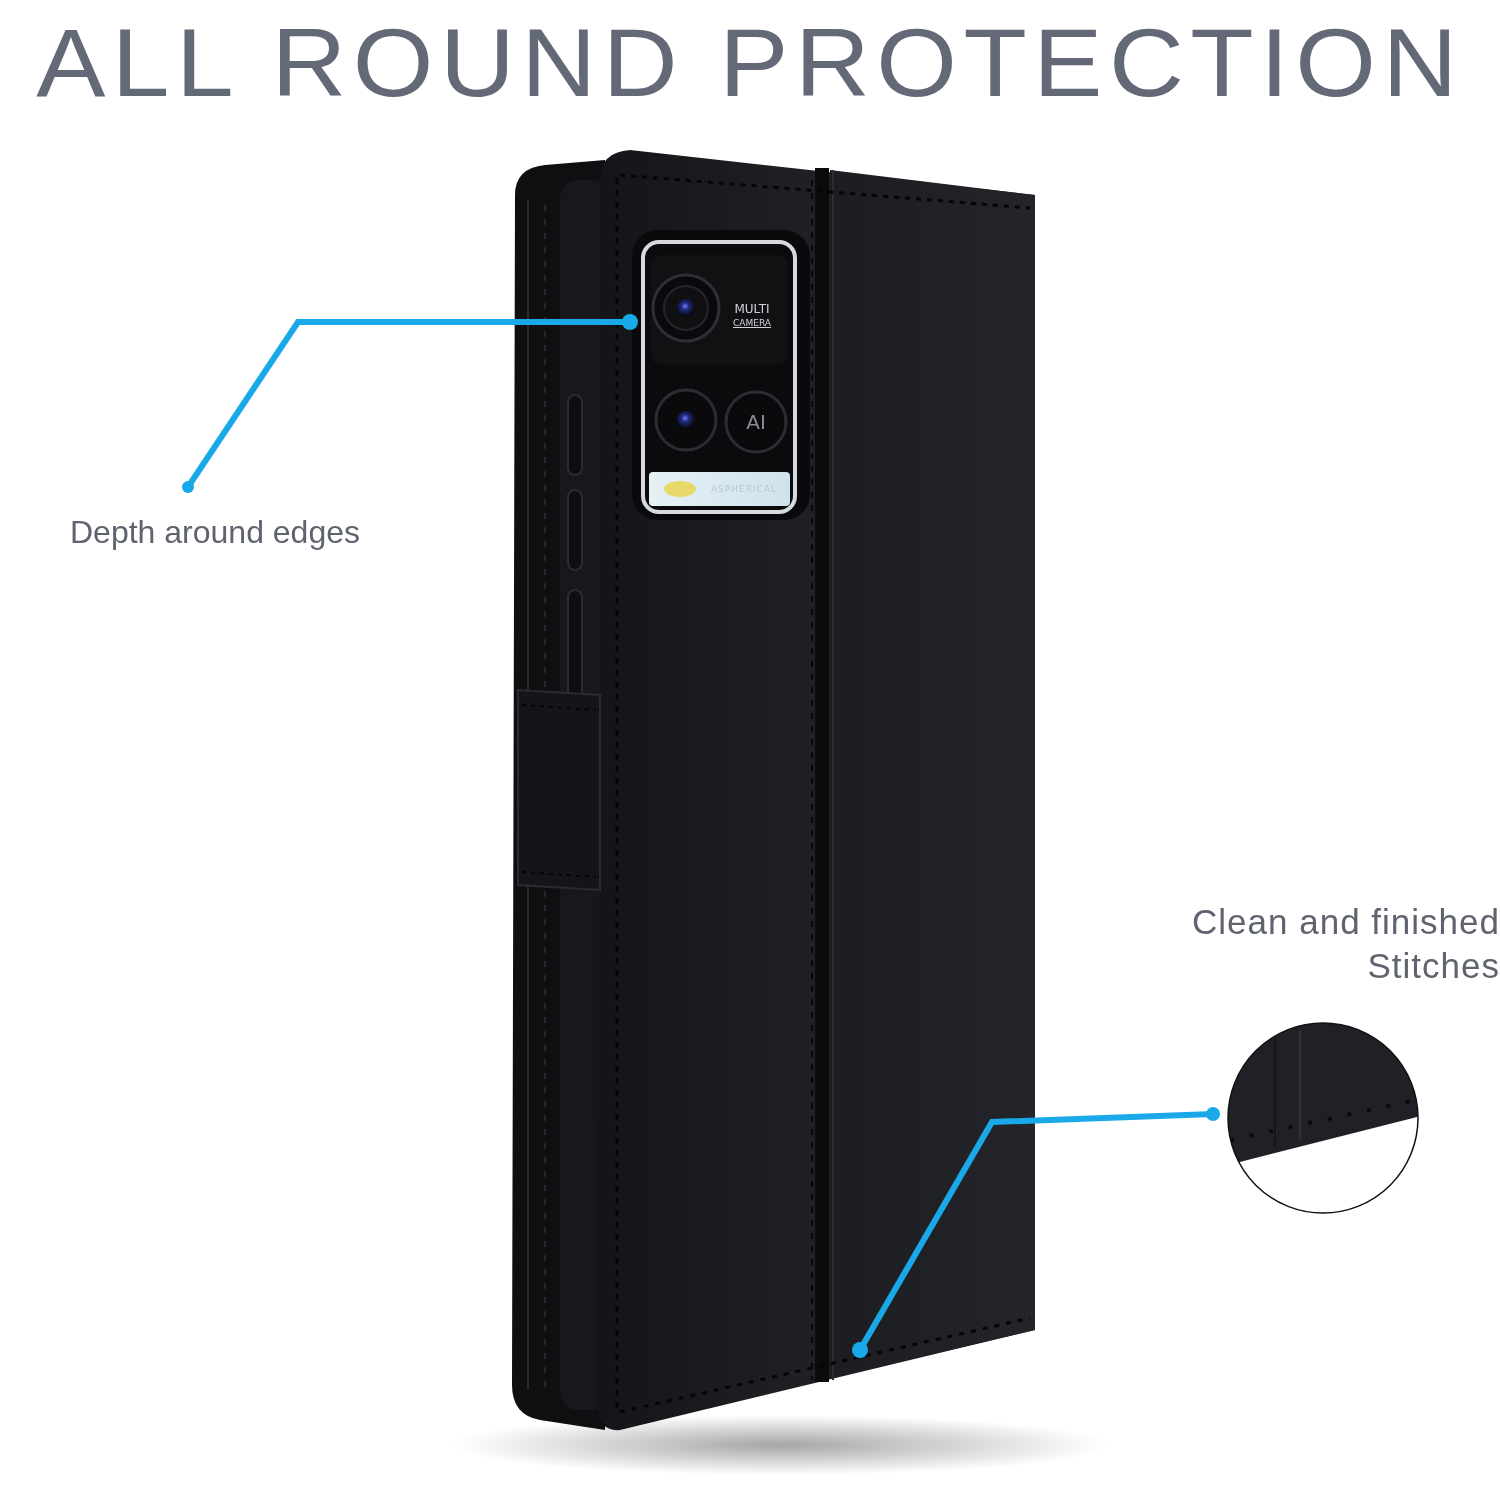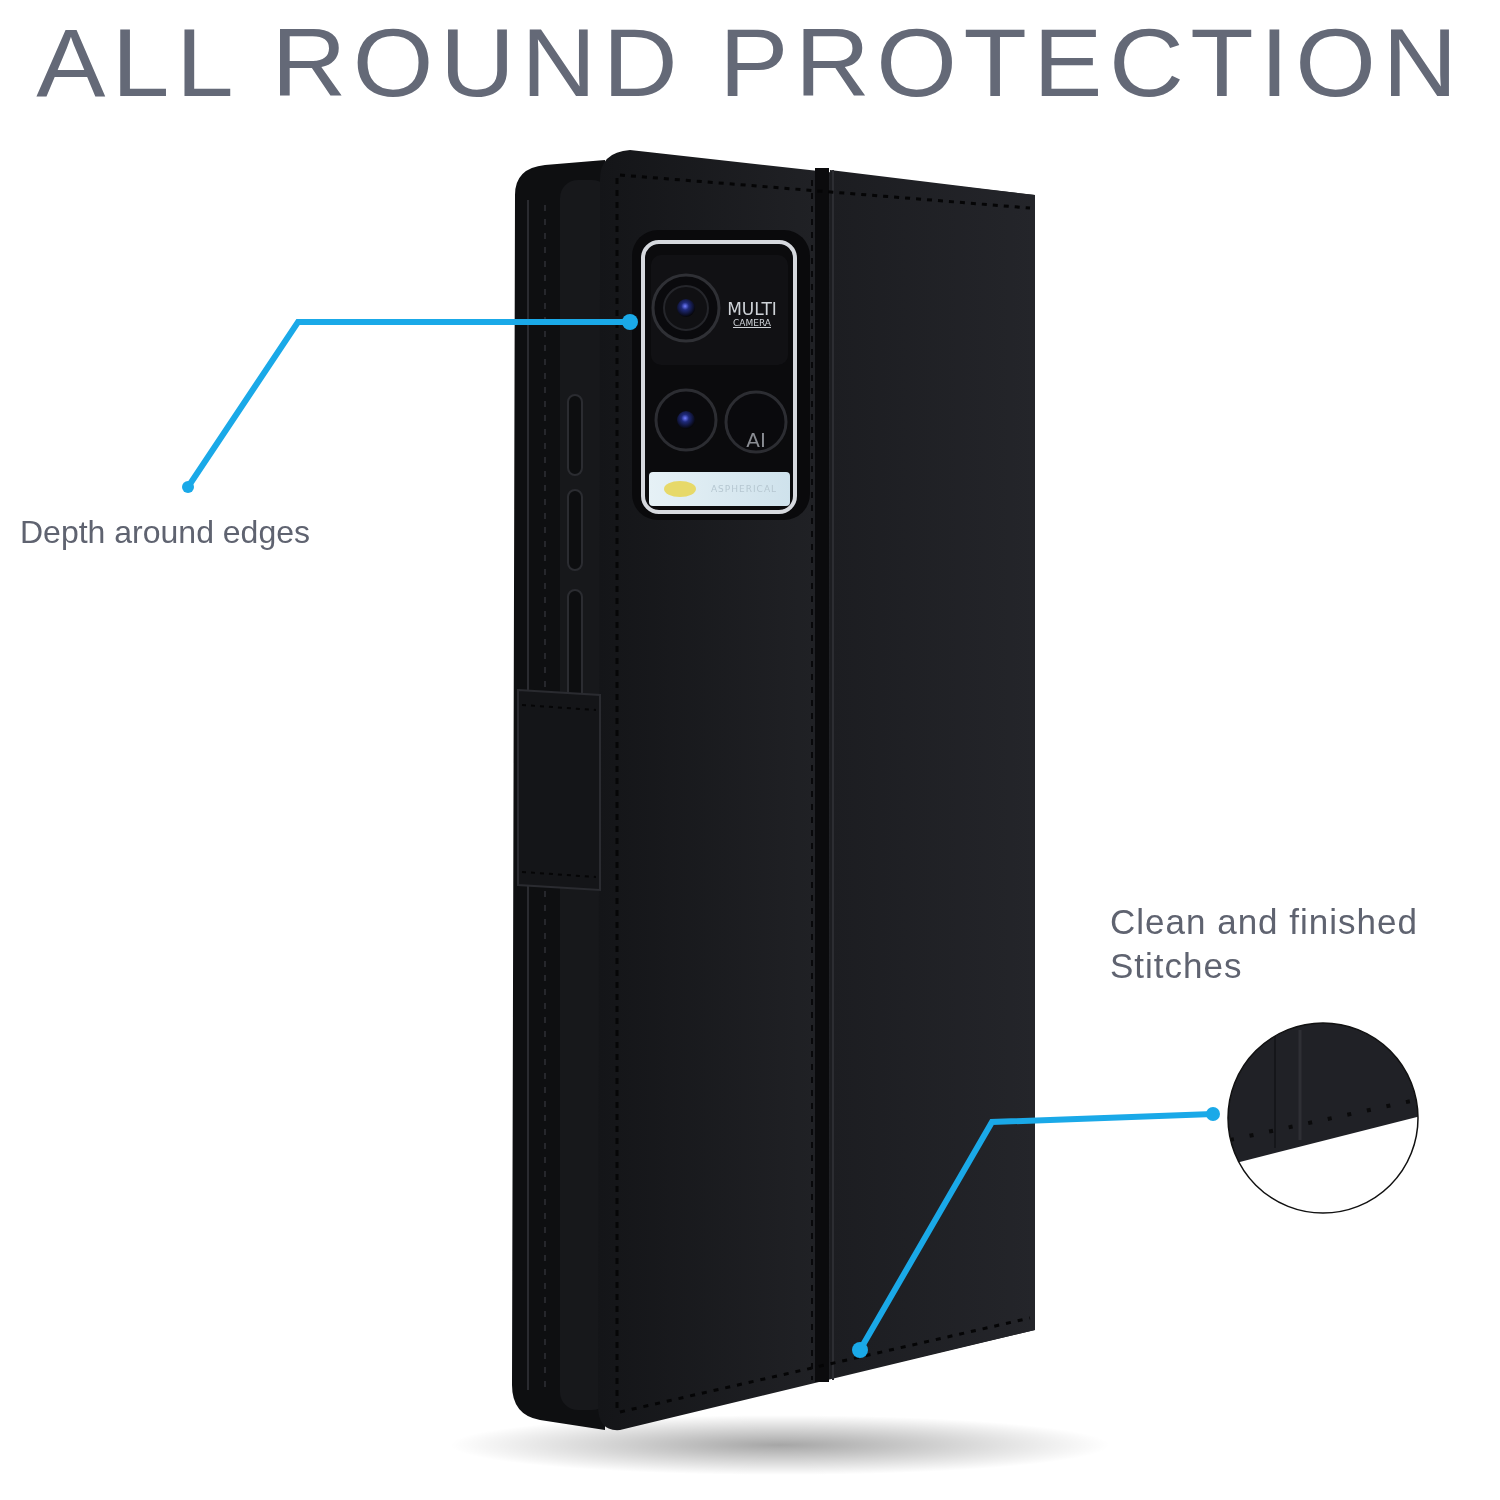--- a/index.html
+++ b/index.html
@@ -1,18 +1,18 @@
 <!DOCTYPE html>
 <html><head>
 <meta charset="utf-8">
 <style>
   html, body { margin:0; padding:0; }
   body { width:1500px; height:1500px; background:#ffffff; position:relative; overflow:hidden; font-family:"Liberation Sans", "DejaVu Sans", sans-serif; }
   .headline { position:absolute; left:0; top:8px; width:1500px; text-align:center; font-size:96px; letter-spacing:6px; color:#646977; font-weight:400; line-height:110px; transform:scaleX(1.08); transform-origin:center; }
-  .caption { position:absolute; color:#5f6370; font-size:32px; line-height:44px; text-align:left; }
+  .caption { position:absolute; color:#5f6370; font-size:32px; line-height:44px; text-align:right; }
   .cap-left { left:20px; top:510px; width:340px; }
   .cap-right { left:1110px; top:900px; width:390px; font-size:35px; letter-spacing:1px; }
   svg.scene { position:absolute; left:0; top:0; }
   .cam-text { position:absolute; color:#cfd3d8; font-family:"DejaVu Sans", sans-serif; text-align:center; }
 </style>
 </head>
 <body>
 
 <div class="headline">ALL ROUND PROTECTION</div>
 
@@ -106,23 +106,23 @@
   <circle cx="188" cy="487" r="6" fill="#1aa9e8"></circle>
   <circle cx="630" cy="322" r="8" fill="#1aa9e8"></circle>
 
   <g stroke="#1aa9e8" stroke-width="6" fill="none" stroke-linecap="round">
     <path d="M860,1350 L992,1122 L1213,1114"></path>
   </g>
   <circle cx="860" cy="1350" r="8" fill="#1aa9e8"></circle>
   <circle cx="1213" cy="1114" r="7" fill="#1aa9e8"></circle>
 </svg>
 
-<div class="cam-text" style="left:722px;top:303px;width:60px;font-size:17px;line-height:13px;">MULTI</div>
+<div class="cam-text" style="left:722px;top:303px;width:60px;font-size:12px;line-height:13px;">MULTI</div>
 <div class="cam-text" style="left:722px;top:318px;width:60px;font-size:9px;line-height:10px;text-decoration:underline;">CAMERA</div>
-<div class="cam-text" style="left:736px;top:428px;width:40px;font-size:20px;line-height:24px;color:#8a8d93;">AI</div>
+<div class="cam-text" style="left:736px;top:410px;width:40px;font-size:20px;line-height:24px;color:#8a8d93;">AI</div>
 <div class="cam-text" style="left:703px;top:484px;width:82px;font-size:9px;line-height:10px;color:#b6c7d1;letter-spacing:1px;">ASPHERICAL</div>
 
 <div class="caption cap-left">
   <div>Depth around edges</div>
 </div>
 
 <div class="caption cap-right">
   <div>Clean and finished</div>
   <div>Stitches</div>
 </div>

